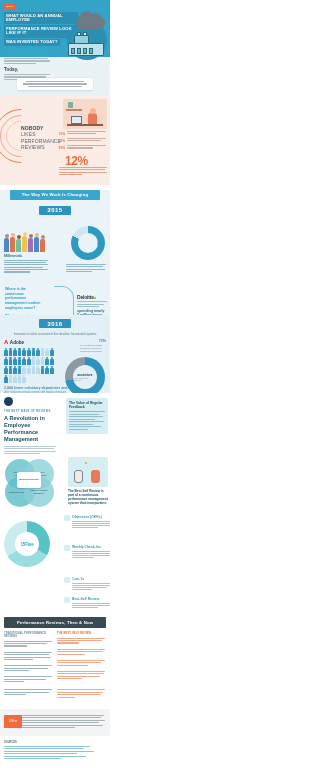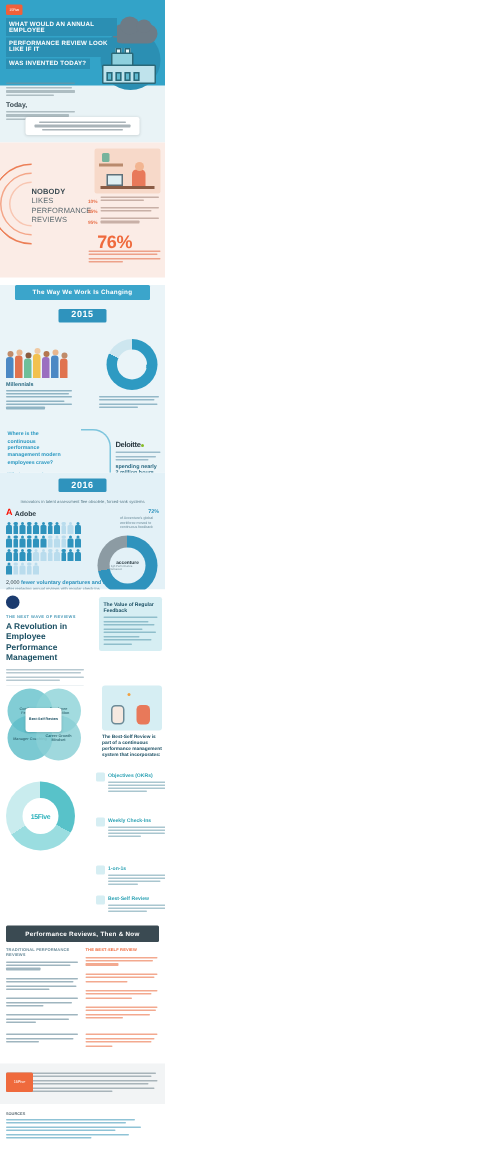--- a/index.html
+++ b/index.html
@@ -370,21 +370,21 @@
       </div>
       <div class="statrow">
         <div class="pc">95%</div>
         <div class="lines">
             <div class="ln" style="width:98%"></div>
             <div class="ln" style="width:66%"></div>
           </div>
       </div>
     </div>
 
-    <div class="big58">76%</div>
+    <div class="big58">12%</div>
     <div class="big58-copy">
       <div class="ln" style="width:100%"></div>
       <div class="ln" style="width:95%"></div>
       <div class="ln" style="width:99%"></div>
       <div class="ln" style="width:48%"></div>
     </div>
   </section>
 
   <section class="changing" style="height:125px">
     <div class="sec-banner">The Way We Work Is Changing</div>

